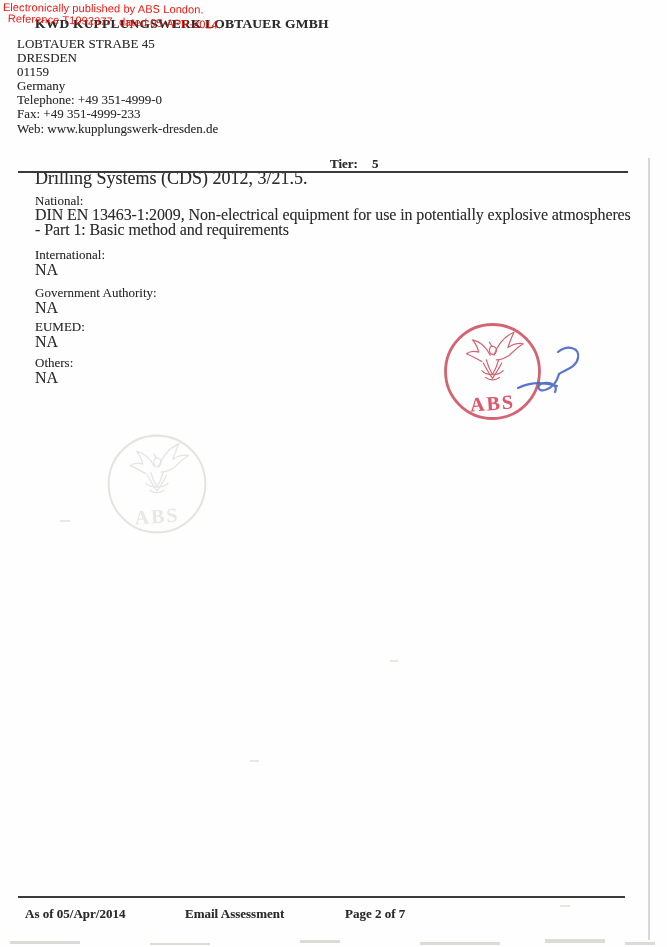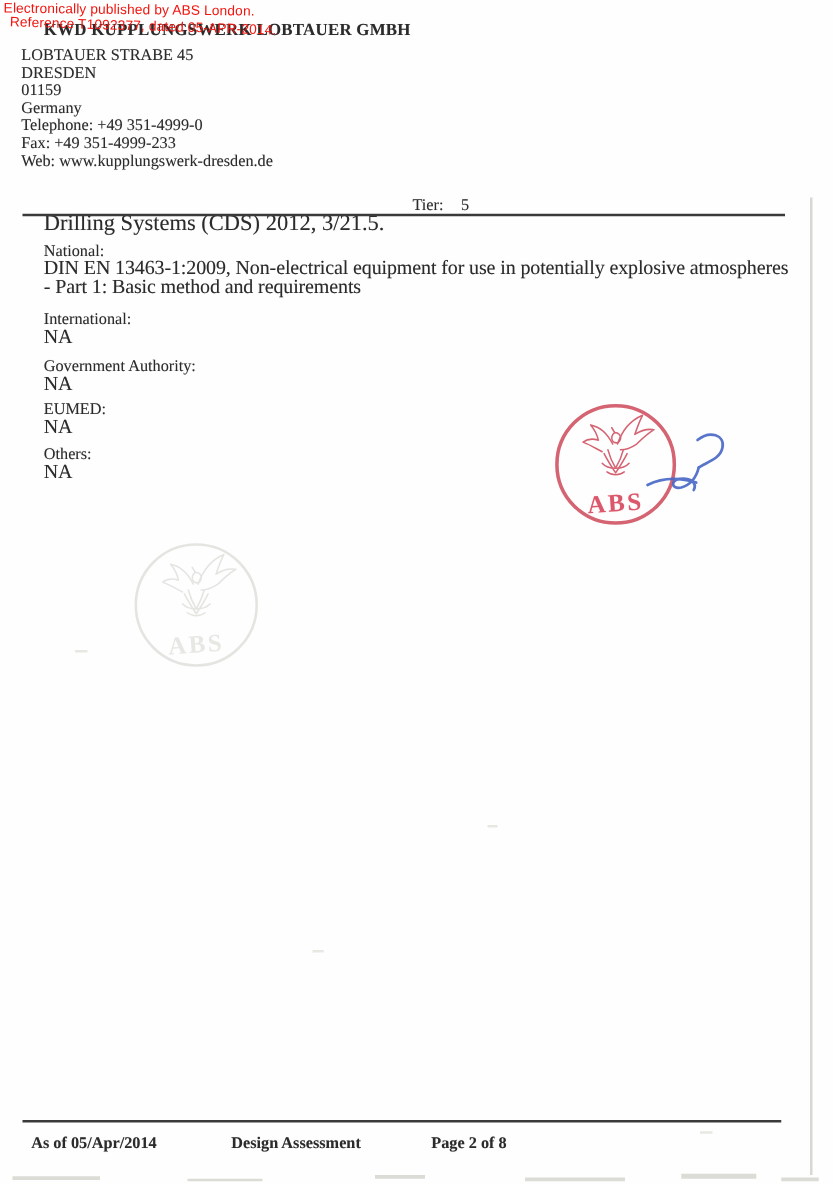--- a/index.html
+++ b/index.html
@@ -16,21 +16,21 @@
     position:absolute; font-family:"Liberation Sans","DejaVu Sans",sans-serif;
     font-size:11px; color:var(--overlay-red,#f2150f); white-space:nowrap;
     transform-origin:left top; z-index:5; letter-spacing:0.1px;
   }
   .overlay-line.l1 { left:3px; top:1px; transform:rotate(0.7deg); }
   .overlay-line.l2 { left:8px; top:12px; transform:rotate(1.8deg); }
 
   .company { left:35px; top:16px; font-weight:bold; font-size:13.5px; letter-spacing:0.2px; }
   .address { left:17px; top:37px; font-size:13px; line-height:14.1px; }
 
-  .tier { left:330px; top:156px; font-weight:normal; font-size:13px; }
+  .tier { left:330px; top:156px; font-weight:bold; font-size:13px; }
   .tier .val { margin-left:14px; }
 
   .rule { background:#3a3a3a; height:2px; z-index:3; }
   .rule-top { left:18px; top:171px; width:610px; }
   .rule-footer { left:18px; top:896px; width:607px; }
 
   .drilling { left:35px; top:168px; font-size:18px; z-index:1; }
 
   .sec-h { left:35px; font-weight:normal; font-size:13px; }
   .sec-v { left:35px; font-size:16px; width:600px; line-height:14.6px; letter-spacing:-0.1px; }
@@ -137,22 +137,22 @@
   <div class="ap stamp stamp-gray">
     <svg viewBox="0 0 100 100">
       <ellipse cx="50" cy="50" rx="46.5" ry="46.5" fill="none" stroke="currentColor" stroke-width="2"></ellipse>
       <use href="#eagle-art" x="12" y="2" width="76" height="76"></use>
     </svg>
     <div class="stamp-label">ABS</div>
   </div>
 
   <div class="ap rule rule-footer"></div>
   <div class="ap footer-text f-date doc-text">As of 05/Apr/2014</div>
-  <div class="ap footer-text f-type doc-text">Design Assessment</div>
-  <div class="ap footer-text f-page doc-text">Page 2 of 8</div>
+  <div class="ap footer-text f-type doc-text">Email Assessment</div>
+  <div class="ap footer-text f-page doc-text">Page 2 of 7</div>
 
   <div class="ap edge-line-right"></div>
   <div class="ap noise" style="left:10px;top:941px;width:70px;height:3px"></div>
   <div class="ap noise" style="left:150px;top:943px;width:60px;height:2px"></div>
   <div class="ap noise" style="left:300px;top:940px;width:40px;height:3px"></div>
   <div class="ap noise" style="left:420px;top:942px;width:80px;height:3px"></div>
   <div class="ap noise" style="left:545px;top:939px;width:60px;height:4px"></div>
   <div class="ap noise" style="left:625px;top:942px;width:30px;height:3px"></div>
   <div class="ap speck" style="left:60px;top:520px;width:10px;height:2px"></div>
   <div class="ap speck" style="left:390px;top:660px;width:8px;height:2px"></div>

